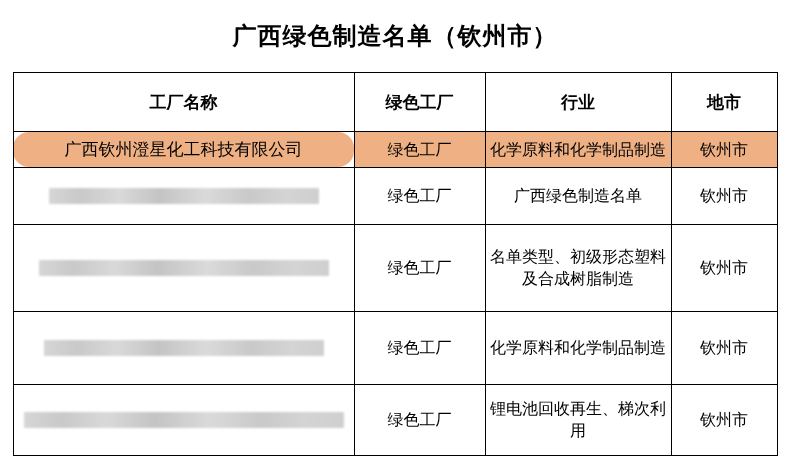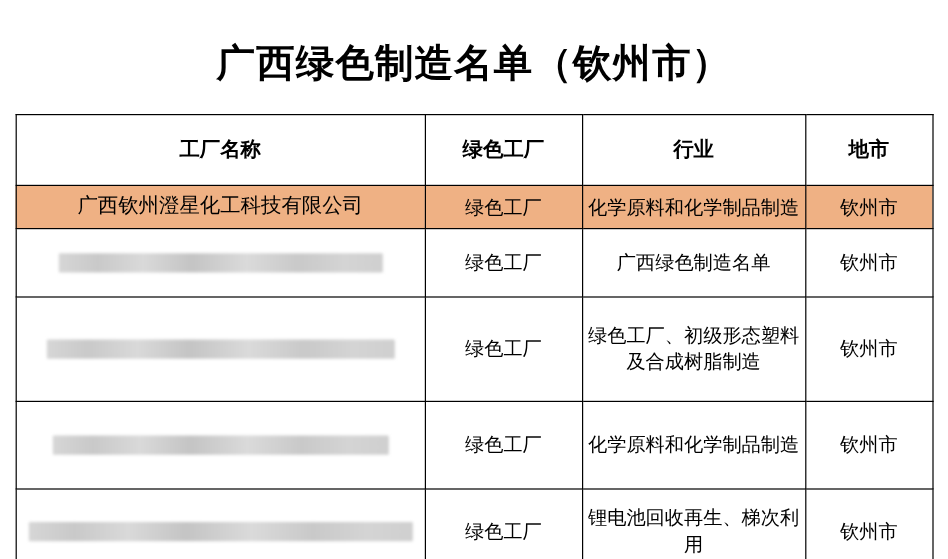--- a/index.html
+++ b/index.html
@@ -15,24 +15,24 @@
     overflow: hidden;
   }
   .page {
     position: relative;
     width: 790px;
     height: 466px;
     box-sizing: border-box;
   }
   .doc-title {
     text-align: center;
-    font-size: 32px;
+    font-size: 24px;
     font-weight: bold;
     letter-spacing: 1px;
-    padding-top: 31px;
+    padding-top: 20px;
     padding-bottom: 20px;
     font-family: "DejaVu Sans", "Liberation Sans", sans-serif;
   }
   table.listing {
     border-collapse: collapse;
     width: 760px;
     margin: 0 auto;
     table-layout: fixed;
   }
   table.listing th,
@@ -57,20 +57,21 @@
 
   tr.highlight td {
     background: #efb184;
   }
   tr.highlight td.cell-name {
     font-size: 17px;
   }
   td.cell-name {
     padding-left: 8px;
     padding-right: 8px;
+    border-radius: 16px;
   }
   .redacted {
     display: block;
     margin: 0 auto;
     background: linear-gradient(90deg,#d6d6d6 0%,#c9c9c9 12%,#d9d9d9 26%,#c4c4c4 41%,#dadada 58%,#c9c9c9 74%,#d4d4d4 88%,#cfcfcf 100%);
     filter: blur(1.2px);
     height: 16px;
     border-radius: 1px;
   }
   .row-h-2 td { height: 44px; }
@@ -110,21 +111,21 @@
         <td>绿色工厂</td>
         <td>广西绿色制造名单</td>
         <td>钦州市</td>
       </tr>
 
       <tr class="row-h-3">
         <td class="cell-name">
           <span class="redacted" style="width:290px"></span>
         </td>
         <td>绿色工厂</td>
-        <td>绿色工厂、初级形态塑料及合成树脂制造</td>
+        <td>名单类型、初级形态塑料及合成树脂制造</td>
         <td>钦州市</td>
       </tr>
 
       <tr class="row-h-4">
         <td class="cell-name">
           <span class="redacted" style="width:280px"></span>
         </td>
         <td>绿色工厂</td>
         <td>化学原料和化学制品制造</td>
         <td>钦州市</td>

